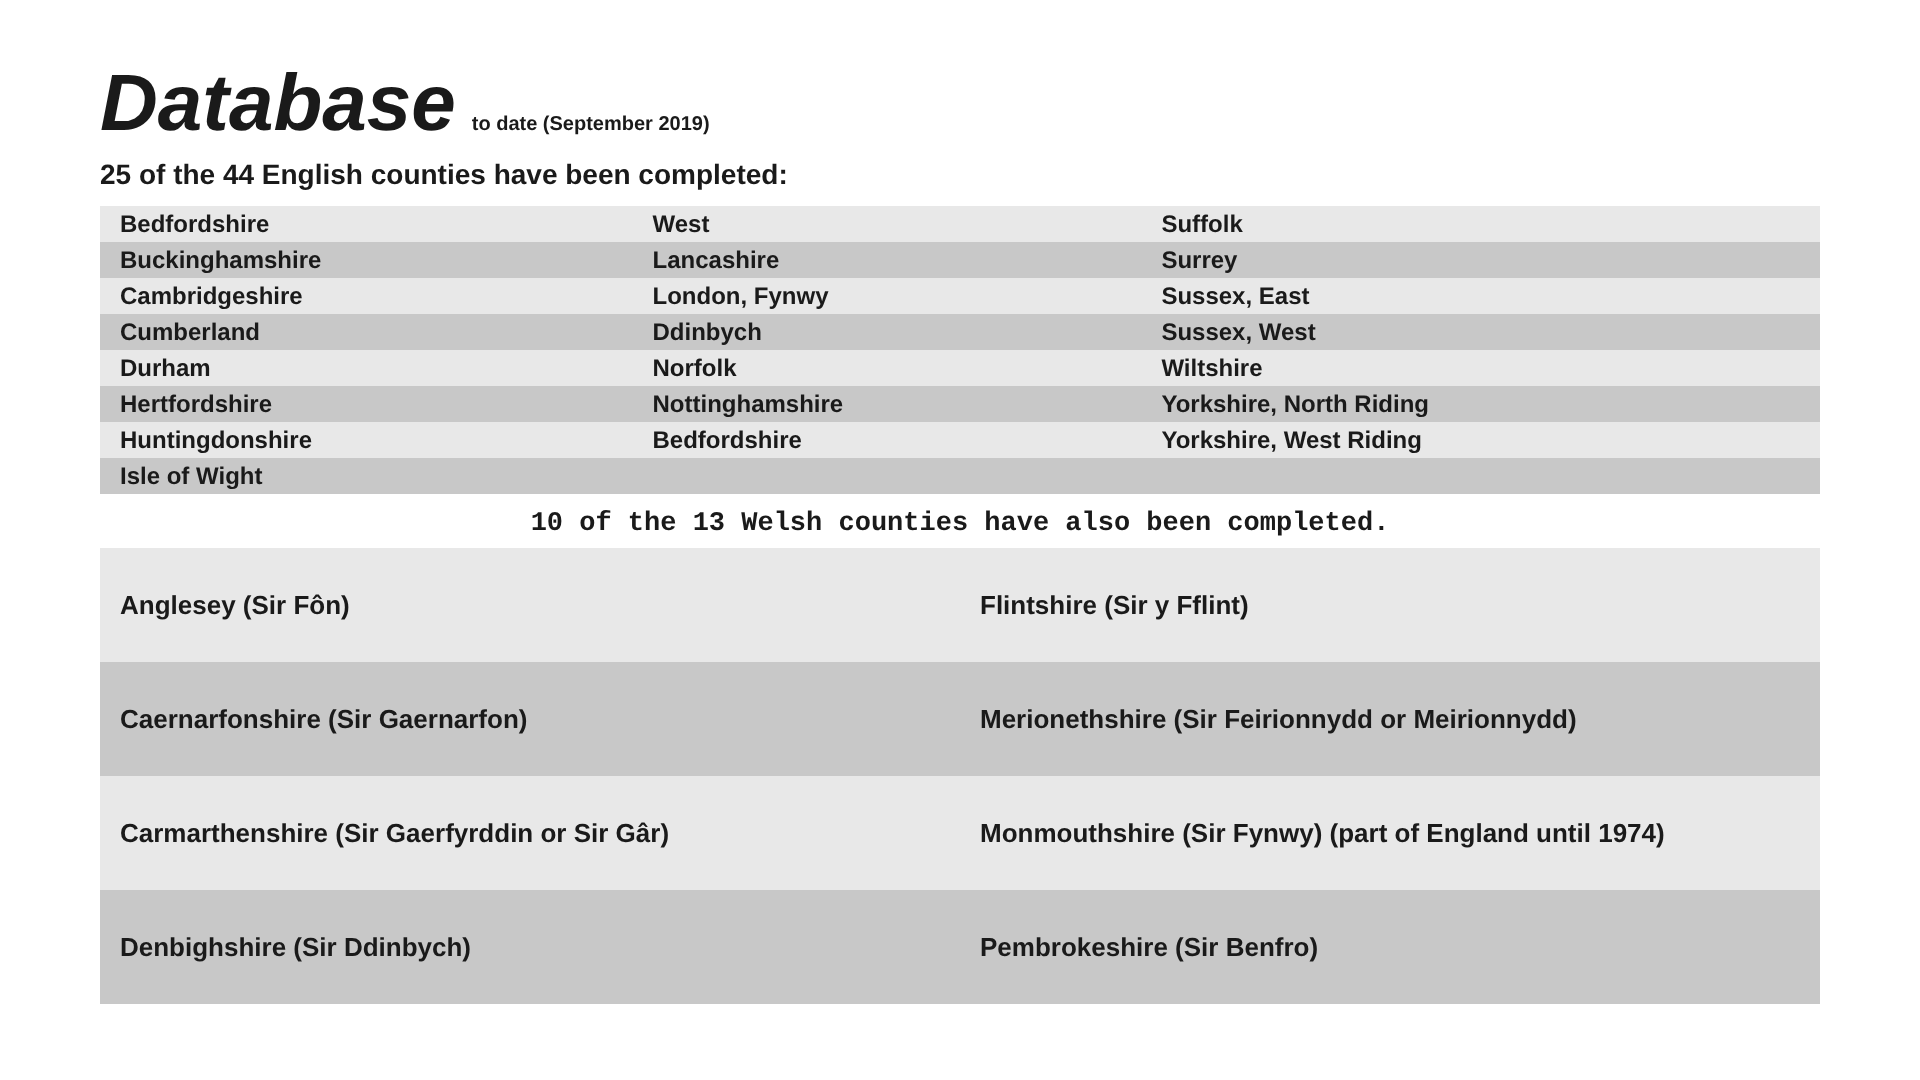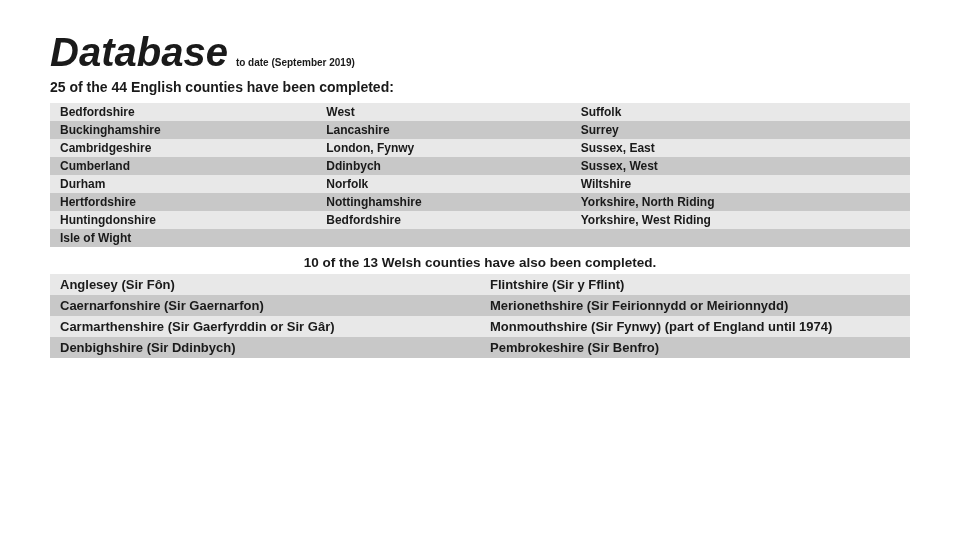--- a/index.html
+++ b/index.html
@@ -56,30 +56,31 @@
     .english-table tr:nth-child(even) td {
       background: #c8c8c8;
     }
     
     .welsh-note {
       font-size: 13.5px;
       font-weight: bold;
       text-align: center;
       margin-bottom: 4px;
       color: #1a1a1a;
+      font-family: Liberation Mono, monospace;
     }
     
     .welsh-table {
       width: 100%;
       border-collapse: collapse;
       font-size: 13px;
       font-weight: bold;
     }
     .welsh-table td {
-      padding: 3px 10px;
+      padding: 21px 10px;
       vertical-align: middle;
       color: #1a1a1a;
       width: 50%;
     }
     .welsh-table tr:nth-child(odd) td {
       background: #e8e8e8;
     }
     .welsh-table tr:nth-child(even) td {
       background: #c8c8c8;
     }

